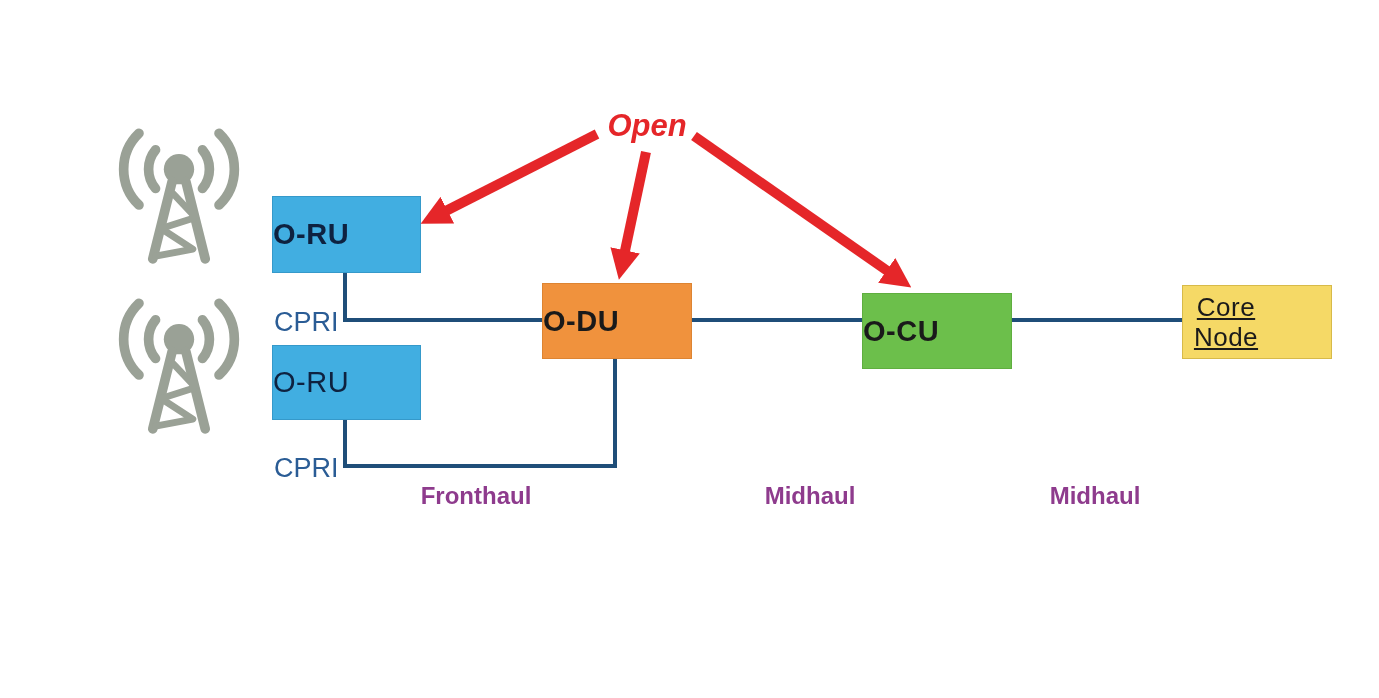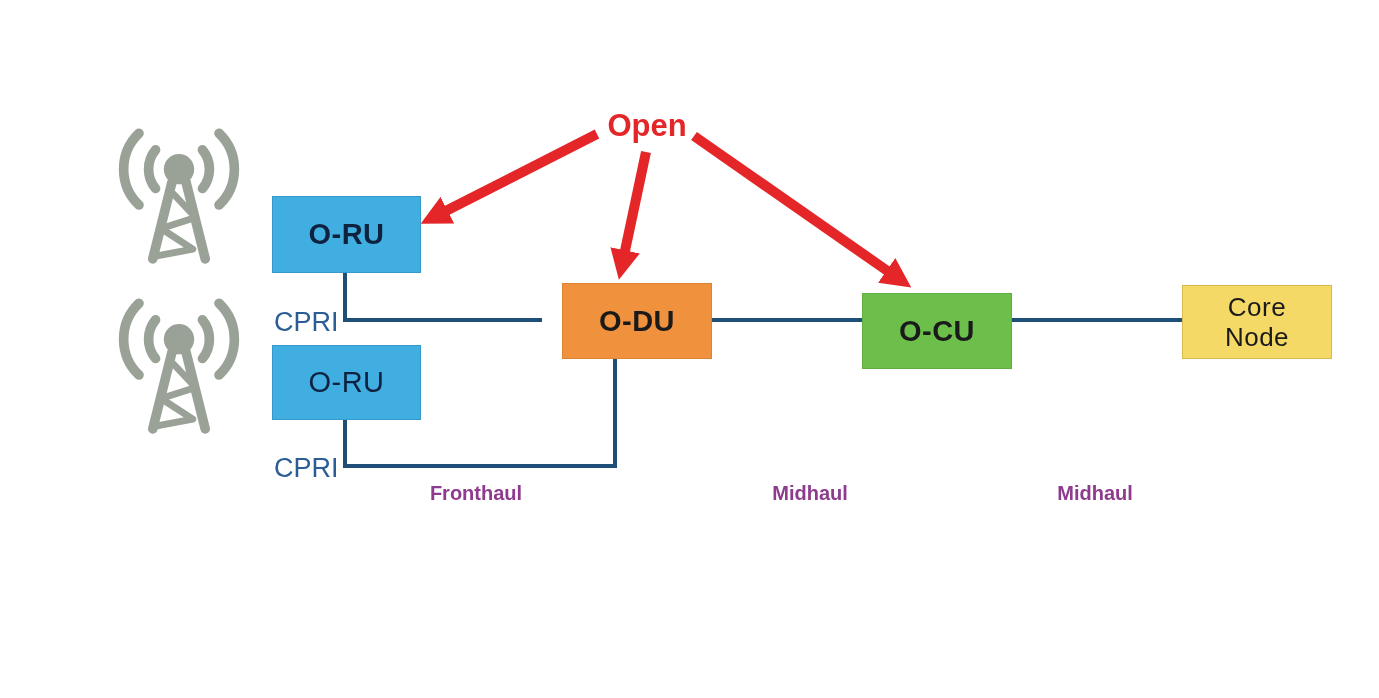--- a/index.html
+++ b/index.html
@@ -5,36 +5,36 @@
   :root{
     --oru-fill:#41AEE1; --odu-fill:#F0923D; --ocu-fill:#6CBF4B; --core-fill:#F5D966;
     --arrow-red:#E52629; --segment-purple:#8E3B8D; --line-navy:#1F4E79;
     --cpri-blue:#2A5C95; --tower-gray:#9AA196; --oru-text:#0E2240;
     --node-text:#1A1A1A; --background:#FFFFFF;
   }
   html,body{margin:0;padding:0;background:#fff;}
   body{font-family:"Liberation Sans", sans-serif;}
   .canvas{position:relative;width:1379px;height:698px;background:var(--background);overflow:hidden;}
 
-  .node{position:absolute;display:flex;align-items:center;justify-content:center;
+  .node{position:absolute;display:flex;align-items:center;justify-content:flex-start;
         color:var(--node-text);font-size:29px;letter-spacing:.5px;}
   .node-oru{background:var(--oru-fill);border:1px solid rgba(0,60,100,.18);color:var(--oru-text);}
-  .node-odu{background:var(--odu-fill);border:1px solid rgba(140,70,0,.18);margin-left:20px;}
+  .node-odu{background:var(--odu-fill);border:1px solid rgba(140,70,0,.18);}
   .node-ocu{background:var(--ocu-fill);border:1px solid rgba(40,100,10,.18);margin-top:10px;}
-  .node-core{background:var(--core-fill);border:1px solid rgba(160,130,20,.35);}
+  .node-core{background:var(--core-fill);border:1px solid rgba(160,130,20,.35);text-decoration:underline;}
   .bold{font-weight:700;}
   .node-core .lbl{font-size:26px;line-height:30px;text-align:center;width:86px;font-weight:400;}
 
   .line{position:absolute;background:var(--line-navy);}
 
   .open-label{position:absolute;left:647px;top:126px;transform:translate(-50%,-50%);
-              color:var(--arrow-red);font-size:31px;font-weight:700;}
+              color:var(--arrow-red);font-size:31px;font-weight:700;font-style:italic;}
   .cpri{position:absolute;color:var(--cpri-blue);font-size:27px;font-weight:400;margin-top:24px;}
   .segment{position:absolute;transform:translateX(-50%);color:var(--segment-purple);
-           font-size:20px;font-weight:700;}
+           font-size:24px;font-weight:700;}
 
   .arrows{position:absolute;left:0;top:0;width:1379px;height:698px;pointer-events:none;}
   .arrow-shaft{stroke:var(--arrow-red);stroke-width:10;fill:none;}
   .arrowhead-fill{fill:var(--arrow-red);}
 
   .tower{position:absolute;width:138px;height:148px;}
   .tower path, .tower polyline{stroke:var(--tower-gray);fill:none;stroke-linecap:round;stroke-linejoin:round;}
   .tower circle{fill:var(--tower-gray);}
 </style>
 </head>

